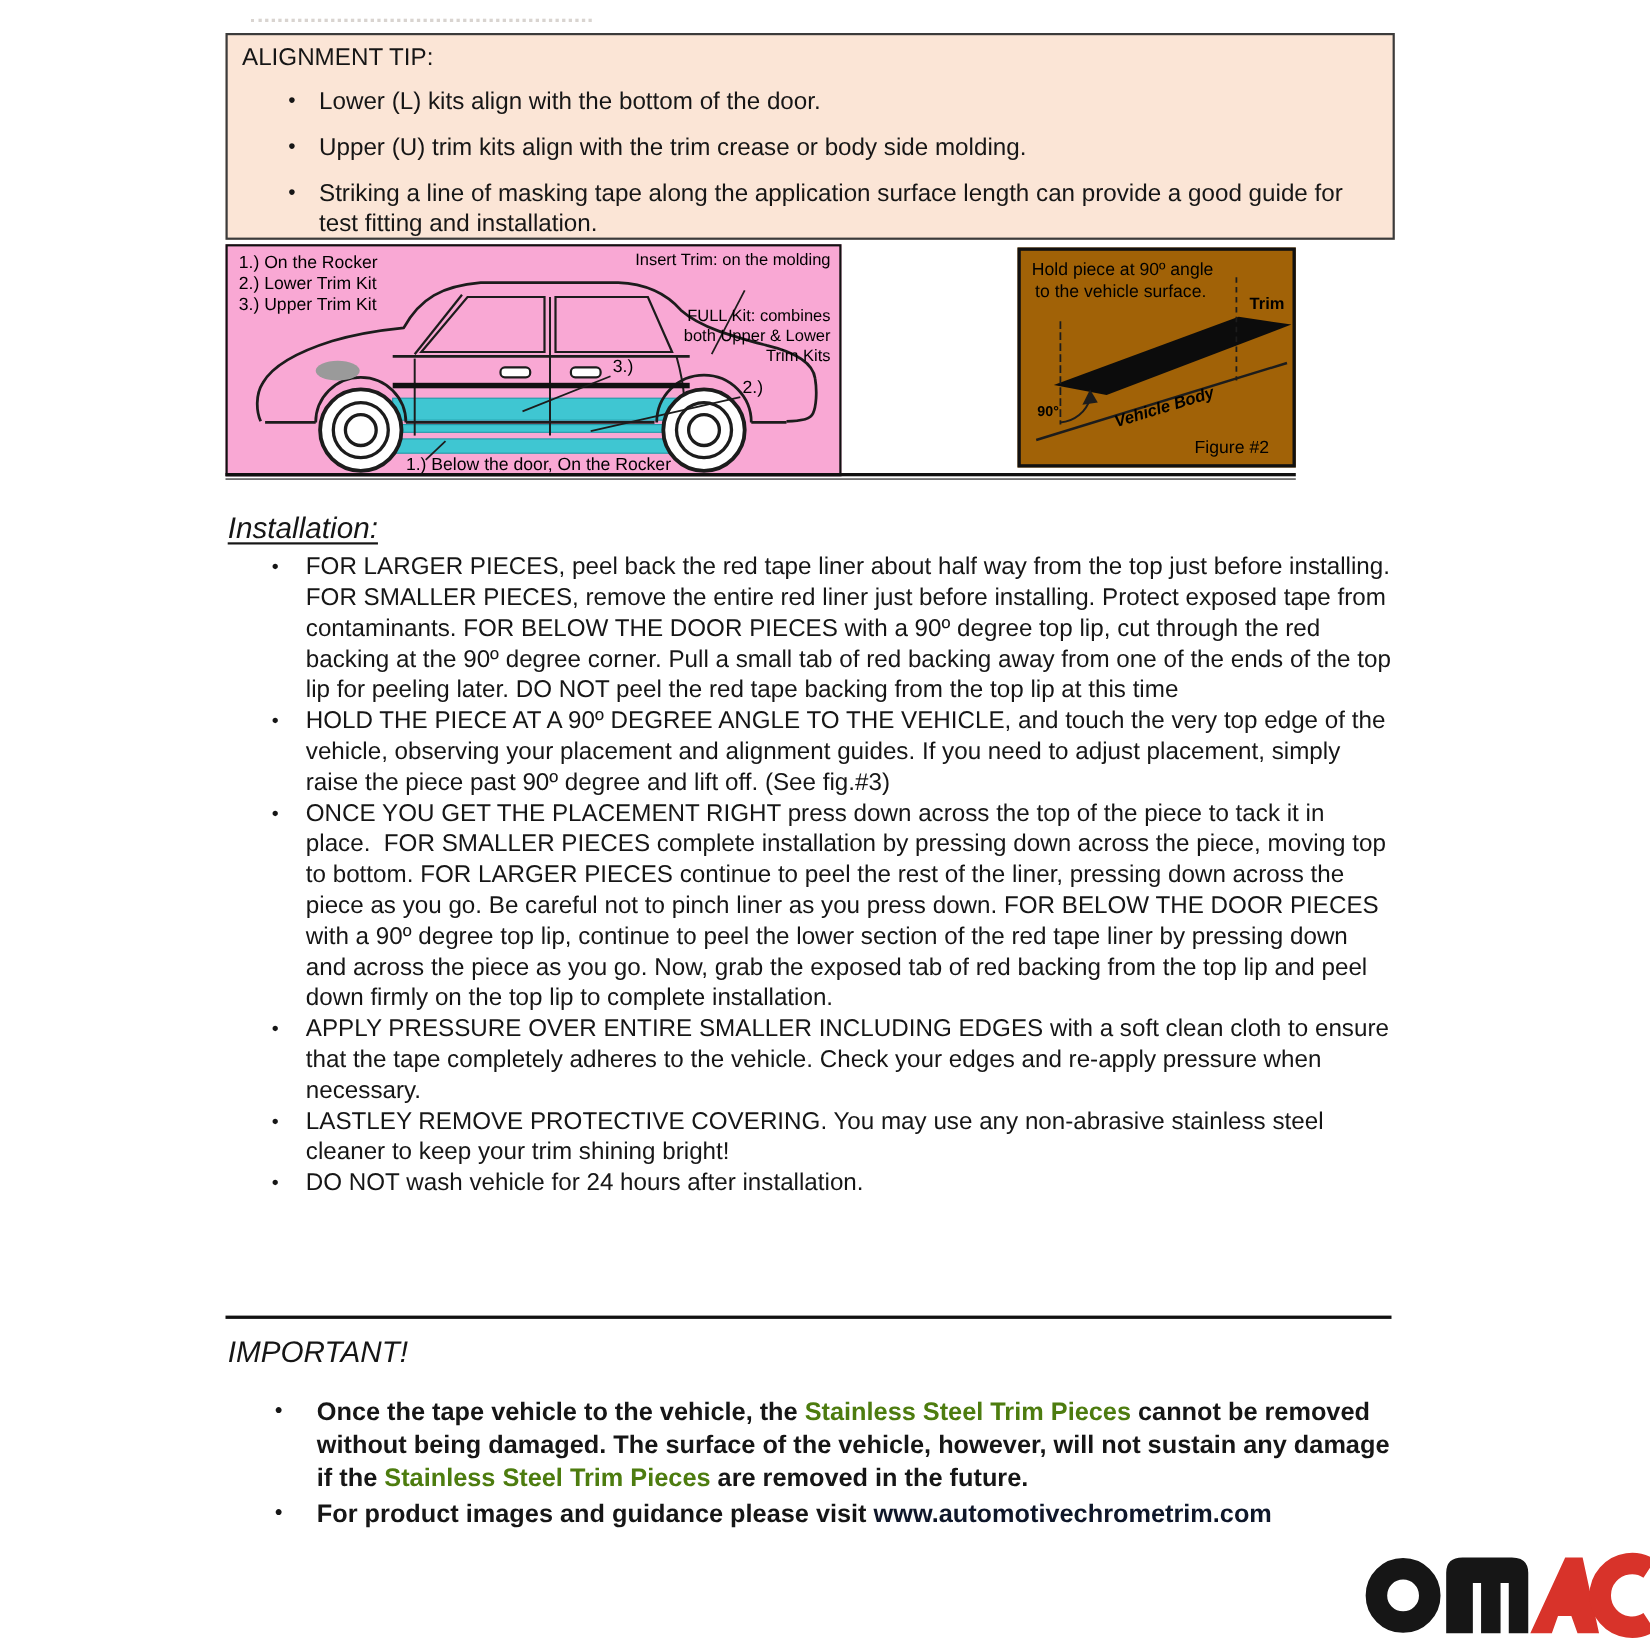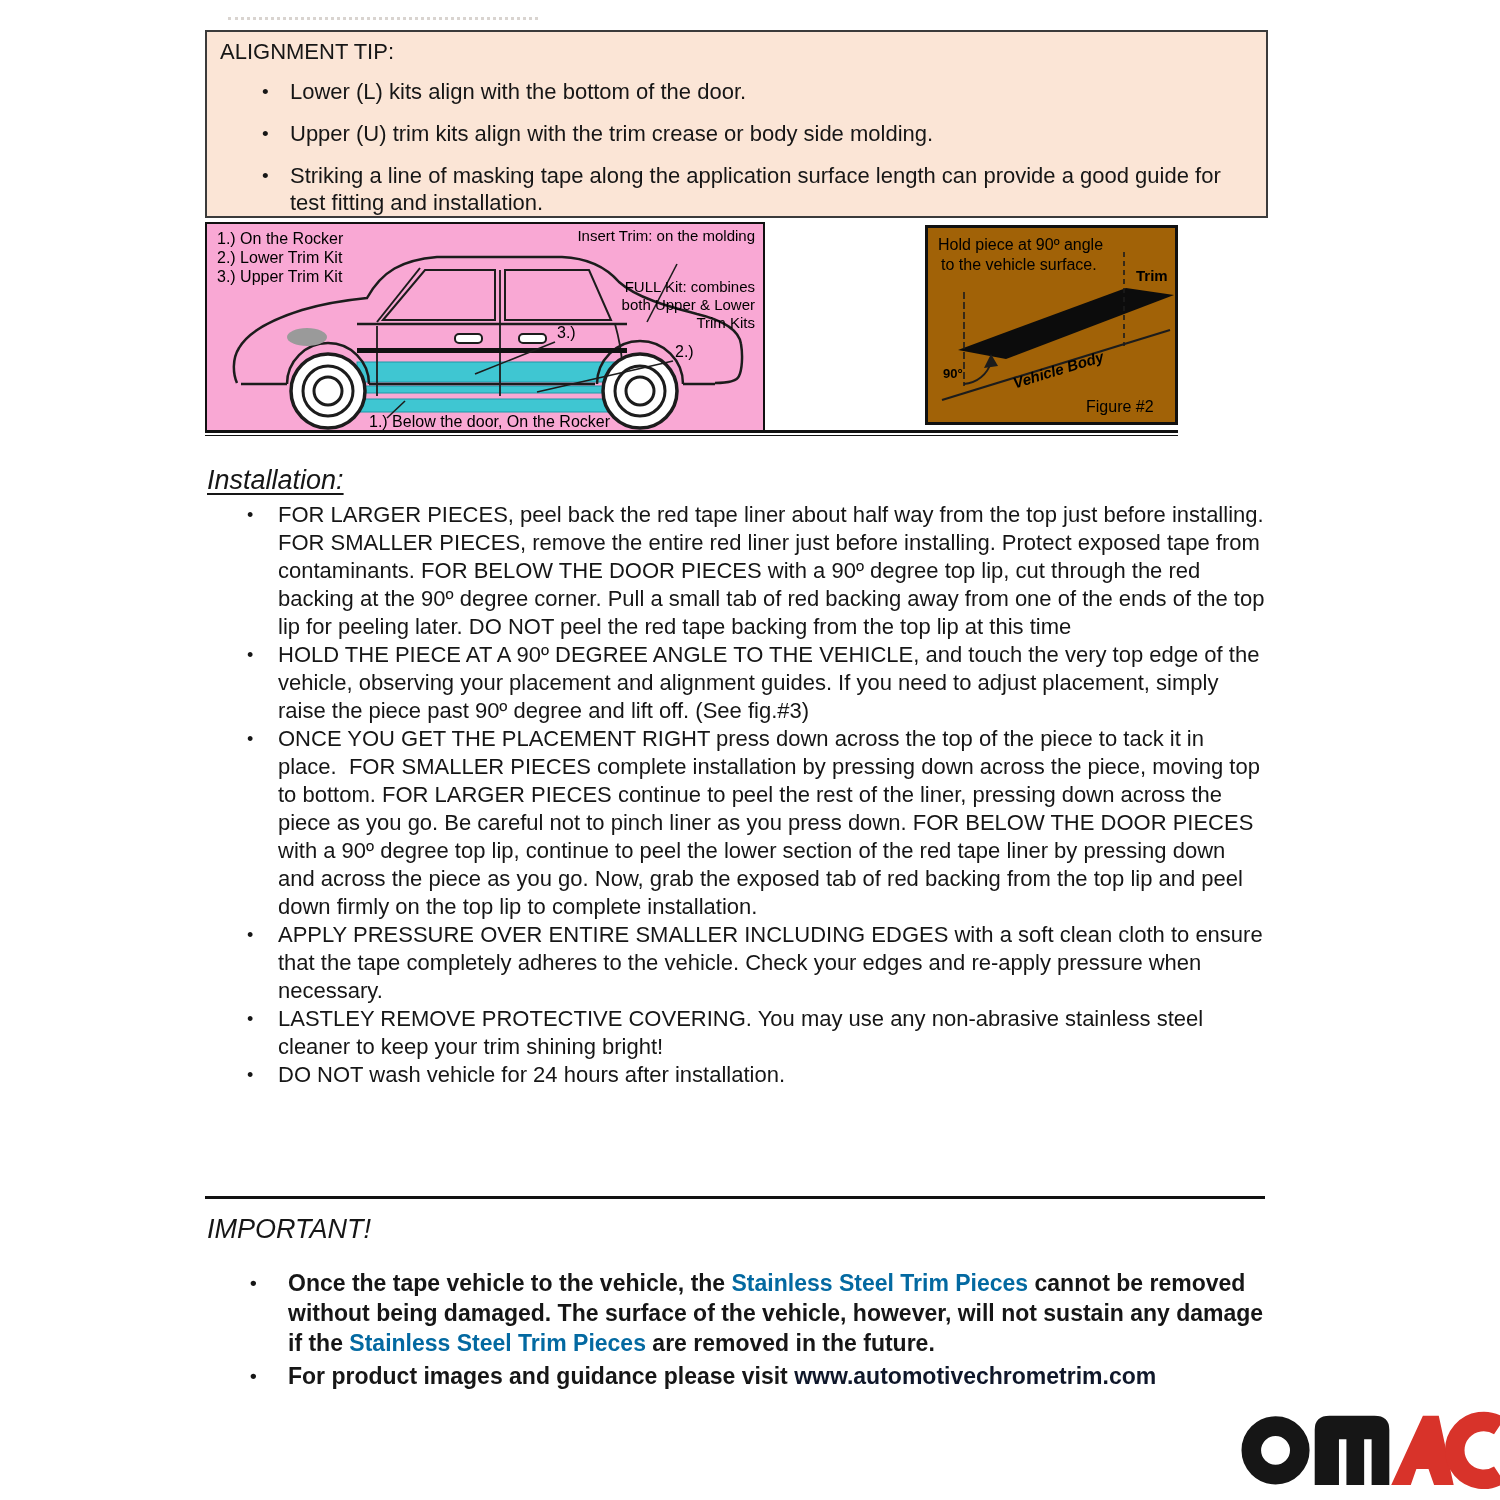--- a/index.html
+++ b/index.html
@@ -38,21 +38,21 @@
   
   #divider{position:absolute;left:205px;top:1196px;width:1060px;border-top:3px solid #111;}
 
   
   #important-heading{position:absolute;left:207px;top:1214px;font-size:27px;font-style:italic;
         text-decoration-thickness:2px;text-underline-offset:4px;}
   #important-list{position:absolute;left:250px;top:1268px;width:1015px;font-weight:bold;}
   #important-list .bullet-item + .bullet-item{margin-top:3px;}
   #important-list .dot{width:38px;flex:0 0 38px;font-size:19px;line-height:30px;}
   #important-list .btxt{font-size:23px;line-height:30px;width:977px;}
-  .red{color:#0369a1;}
+  .red{color:#4d7c0f;}
   .link{color:#0f172a;cursor:pointer;}
 
   
   #omac-logo{position:absolute;left:1240px;top:1400px;width:280px;height:97px;}
 
   svg text{font-family:"Liberation Sans","DejaVu Sans",sans-serif;}
 </style>
 </head>
 <body>
 

